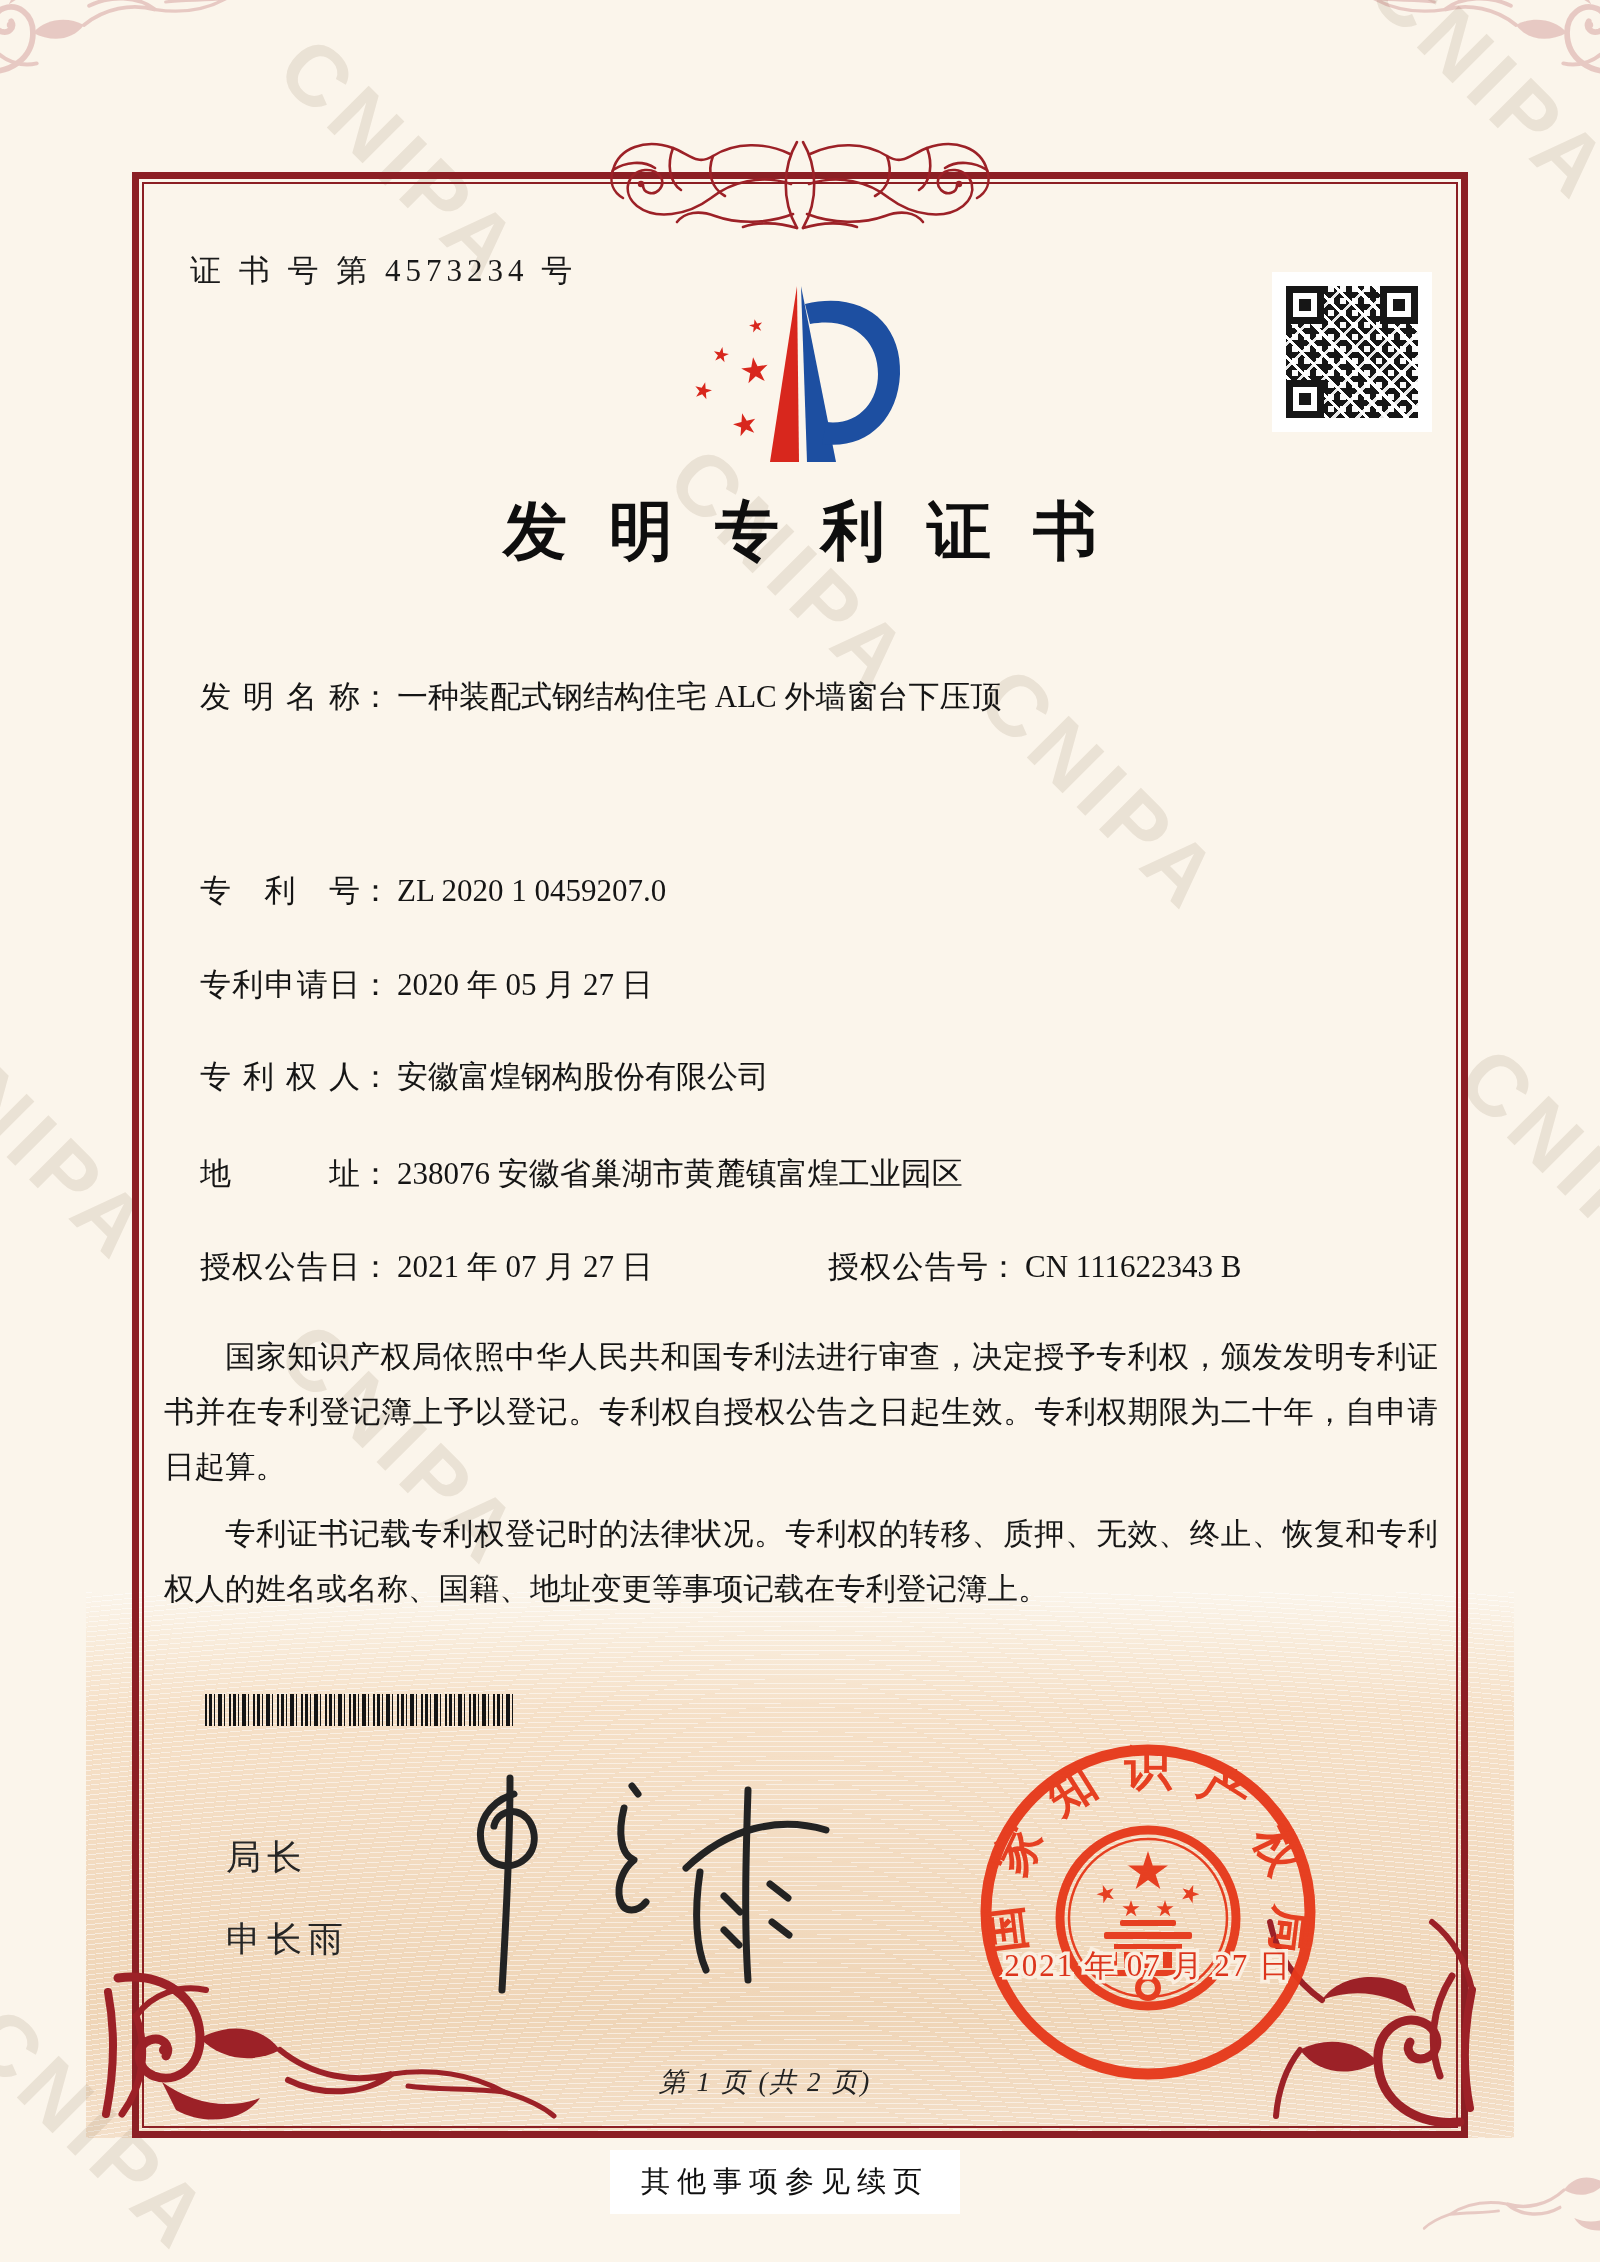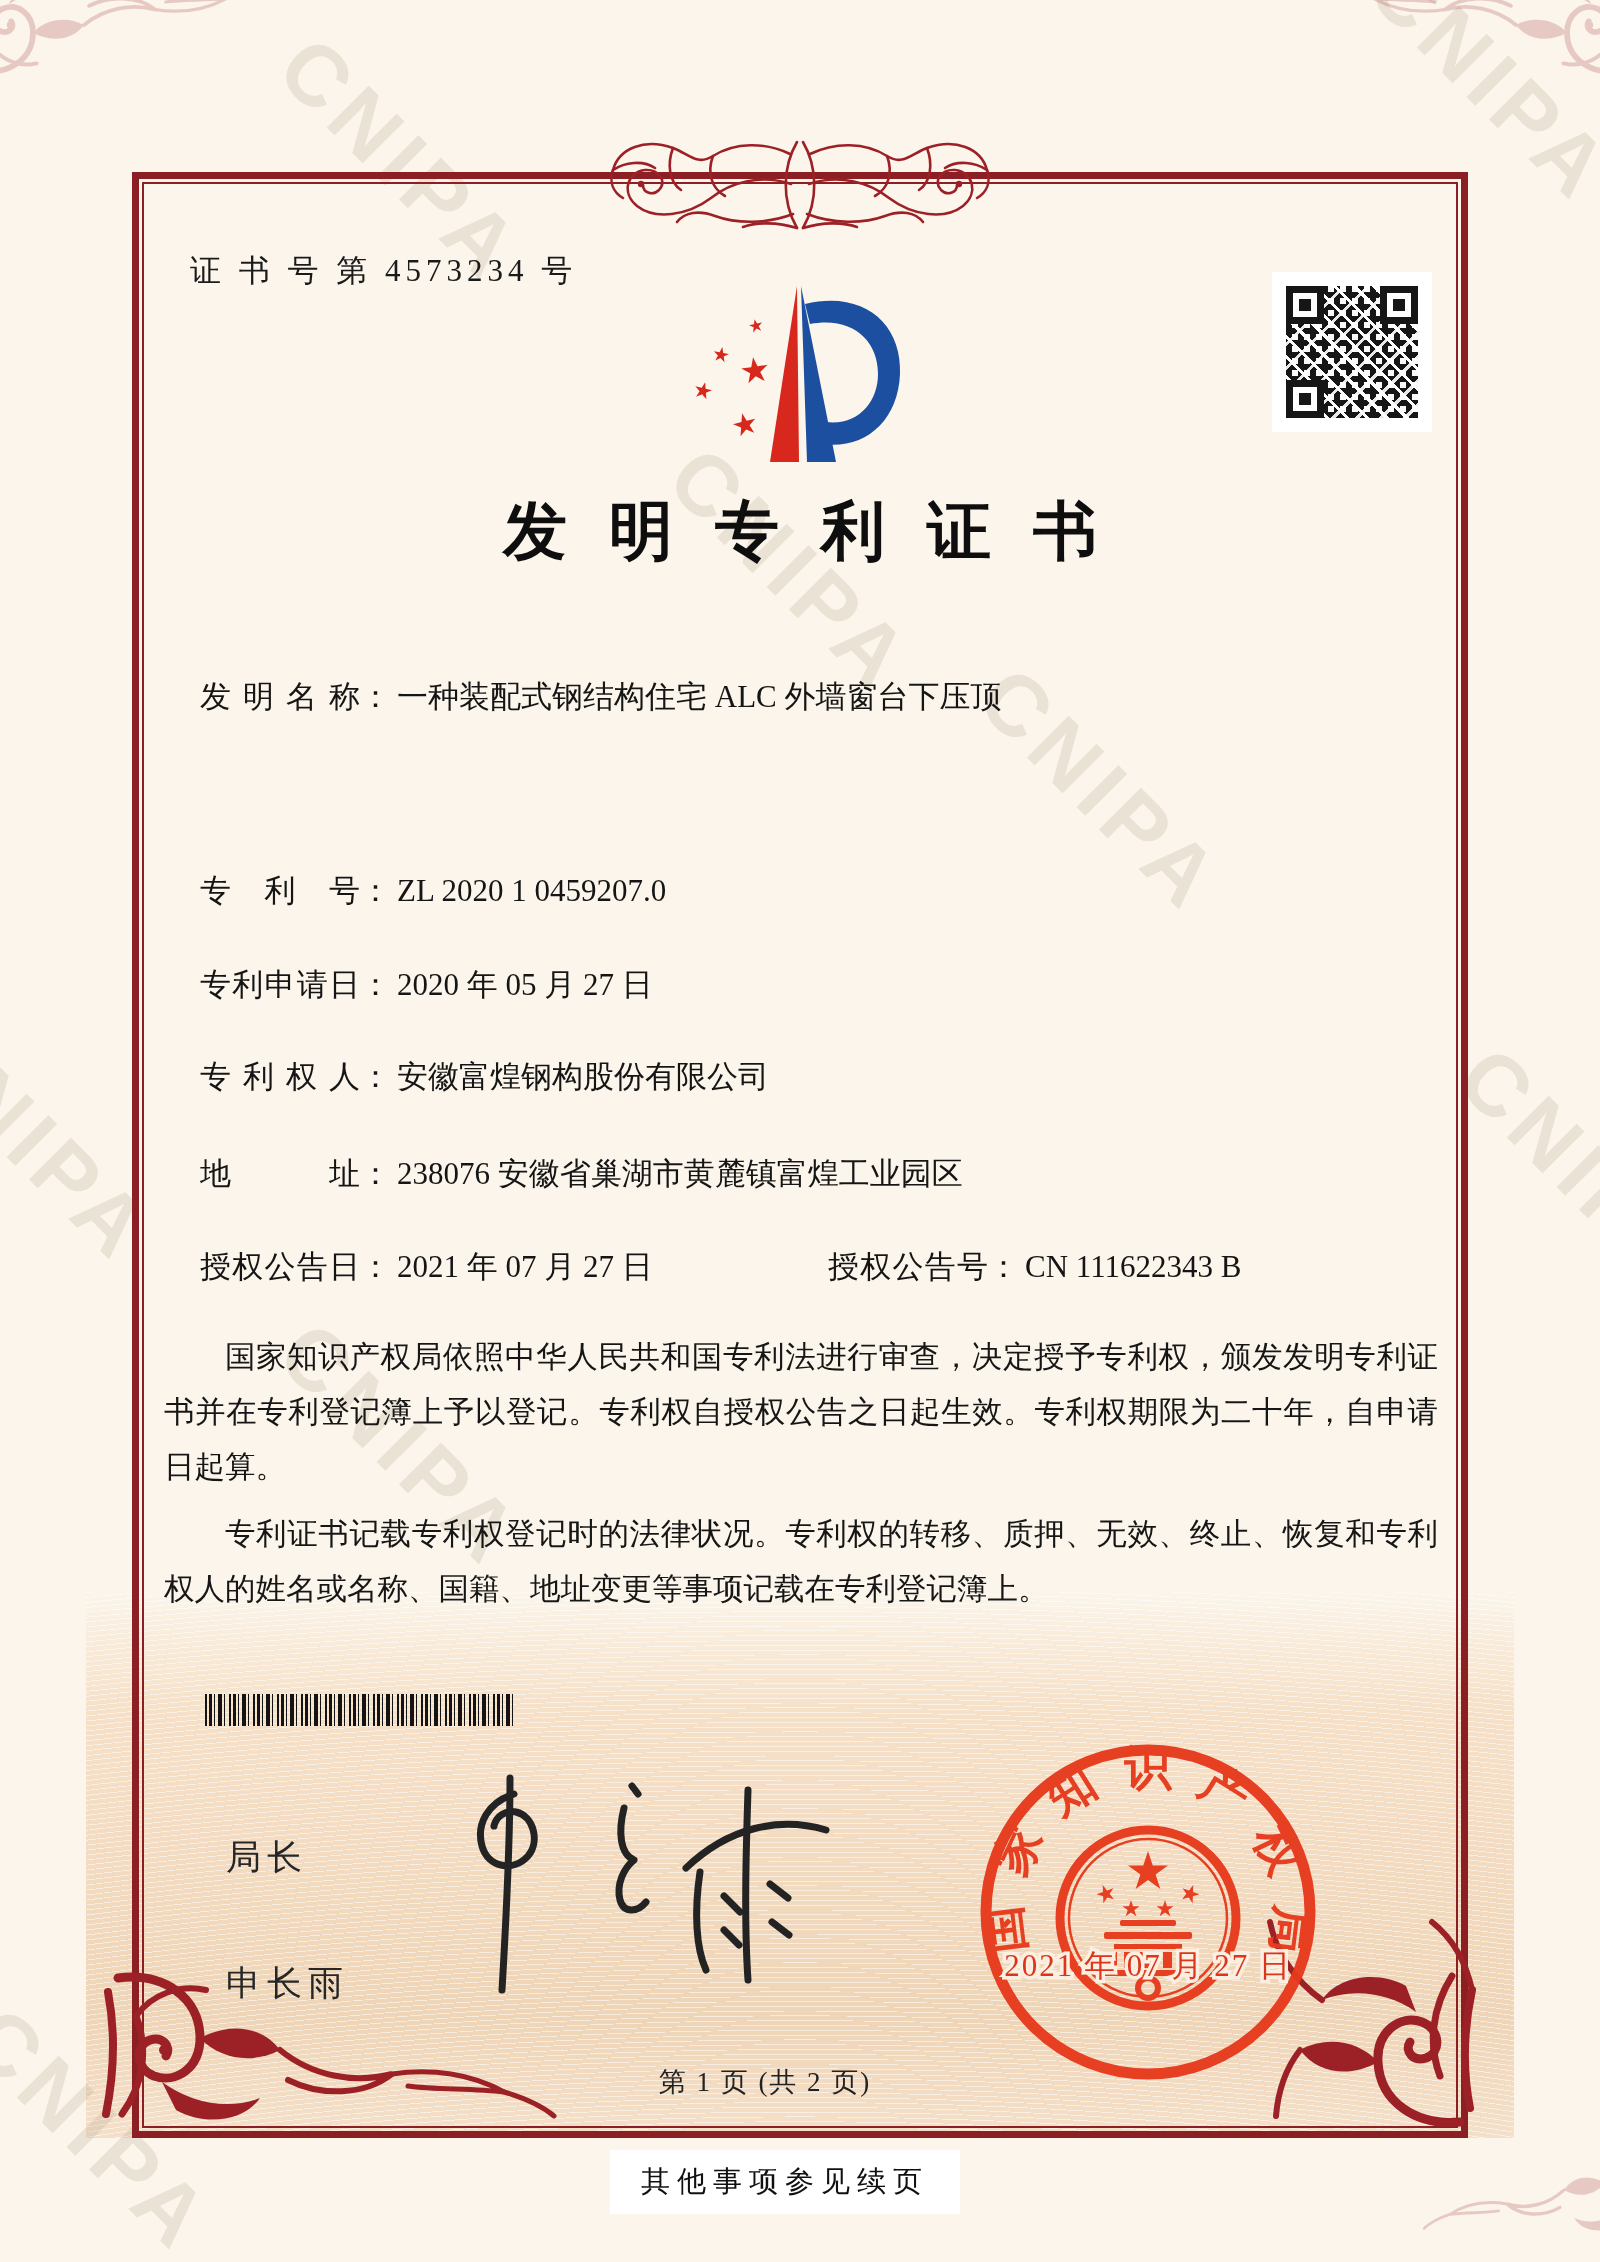--- a/index.html
+++ b/index.html
@@ -61,27 +61,27 @@
   .paras p{margin:12px;text-indent:2em;}
 
   
   .barcode{position:absolute;left:205px;top:1694px;width:312px;height:32px;z-index:4;
     background:repeating-linear-gradient(90deg,#141414 0 2px,transparent 2px 4px,
       #141414 4px 7px,transparent 7px 9px,#141414 9px 10px,transparent 10px 13px,
       #141414 13px 17px,transparent 17px 19px,#141414 19px 20px,transparent 20px 24px);}
   .officer-title{position:absolute;left:226px;top:1834px;z-index:4;
     font-family:"Liberation Sans",sans-serif;font-size:35px;letter-spacing:6px;color:#262626;}
   .officer-name{position:absolute;left:226px;top:1916px;z-index:4;
-    font-family:"Liberation Sans",sans-serif;font-size:35px;letter-spacing:6px;color:#262626;margin-top:44px;}
+    font-family:"Liberation Sans",sans-serif;font-size:35px;letter-spacing:6px;color:#262626;}
   .sig{position:absolute;left:418px;top:1772px;width:430px;height:235px;z-index:4;}
   .seal{position:absolute;left:972px;top:1736px;width:352px;height:352px;z-index:5;opacity:.96;}
 
   
   .page-no{position:absolute;left:0;top:2064px;width:1530px;z-index:4;text-align:center;
-    font-size:27px;letter-spacing:2px;color:#222;}
+    font-size:27px;letter-spacing:2px;color:#222;font-style:italic;}
   .cont-box{position:absolute;left:785px;top:2150px;transform:translateX(-50%);
     background:#fff;padding:12px 31px;z-index:4;white-space:nowrap;}
   .cont-text{font-size:29px;letter-spacing:7px;color:#101010;}
 </style>
 </head>
 <body>
 
 <div class="page">
 
   <svg width="0" height="0" style="position:absolute">

